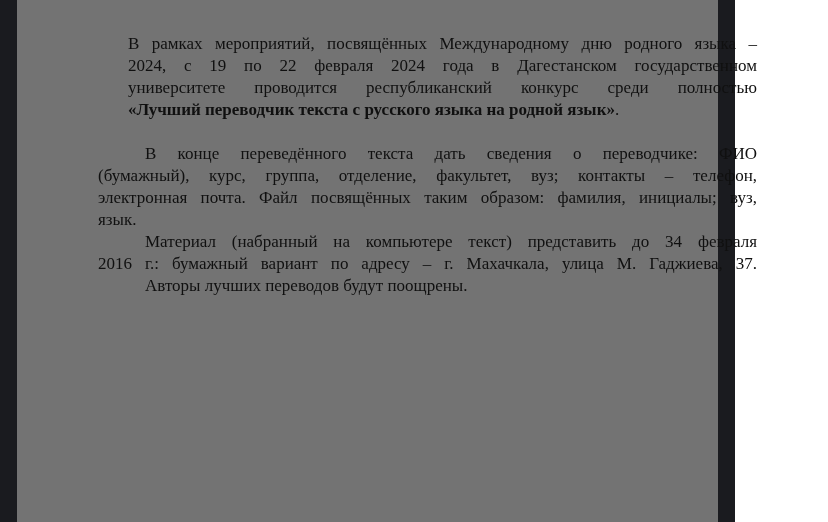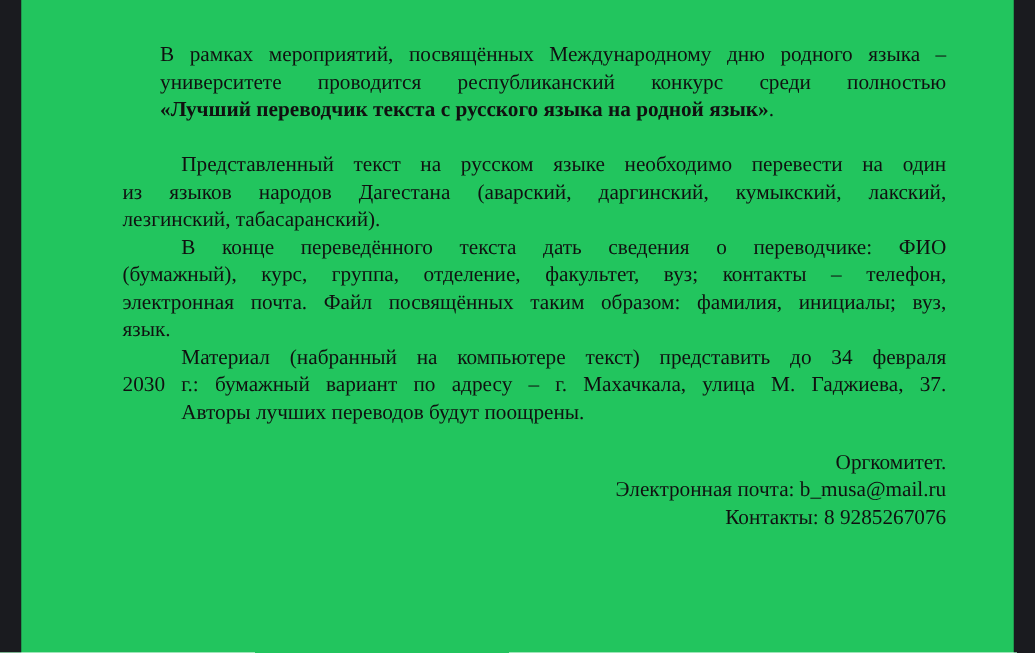--- a/index.html
+++ b/index.html
@@ -5,23 +5,23 @@
   html, body {
     margin: 0;
     padding: 0;
     width: 828px;
     height: 522px;
     background: #ffffff;
     overflow: hidden;
   }
   .viewport {
     position: relative;
-    width: 828px;
+    width: 735px;
     height: 522px;
-    background: #22c55e;
+    background: #737373;
   }
   .edge {
     position: absolute;
     top: 0;
     height: 522px;
     background: #1a1b1f;
   }
   .edge.left  { left: 0;  width: 17px; }
   .edge.right { right: 0; width: 17px; }
   .content {
@@ -62,46 +62,37 @@
 <body>
 
 <div class="viewport">
   <div class="edge left"></div>
   <div class="edge right"></div>
 
   <div class="content">
 
     <div class="para p-intro">
       <div class="line">В рамках мероприятий, посвящённых Международному дню родного языка –</div>
+      <div class="line">2024, с 19 по 22 февраля 2024 года в Дагестанском государственном</div>
       <div class="line">университете проводится республиканский конкурс среди полностью</div>
       <div class="line left"><span class="b">«Лучший переводчик текста с русского языка на родной язык»</span><span>.</span></div>
     </div>
 
-    <div class="para">
-      <div class="line indent">Представленный текст на русском языке необходимо перевести на один</div>
-      <div class="line">из языков народов Дагестана (аварский, даргинский, кумыкский, лакский,</div>
-      <div class="line left">лезгинский, табасаранский).</div>
-    </div>
 
     <div class="para">
       <div class="line indent">В конце переведённого текста дать сведения о переводчике: ФИО</div>
       <div class="line">(бумажный), курс, группа, отделение, факультет, вуз; контакты – телефон,</div>
       <div class="line">электронная почта. Файл посвящённых таким образом: фамилия, инициалы; вуз,</div>
       <div class="line left">язык.</div>
     </div>
 
     <div class="para">
       <div class="line indent">Материал (набранный на компьютере текст) представить до 34 февраля</div>
-      <div class="line">2030 г.: бумажный вариант по адресу – г. Махачкала, улица М. Гаджиева, 37.</div>
+      <div class="line">2016 г.: бумажный вариант по адресу – г. Махачкала, улица М. Гаджиева, 37.</div>
     </div>
 
     <div class="para">
       <div class="line left indent">Авторы лучших переводов будут поощрены.</div>
     </div>
 
-    <div class="signature">
-      <div class="line">Оргкомитет.</div>
-      <div class="line">Электронная почта: b_musa@mail.ru</div>
-      <div class="line">Контакты: 8 9285267076</div>
-    </div>
 
   </div>
 </div>
 
 </body></html>

